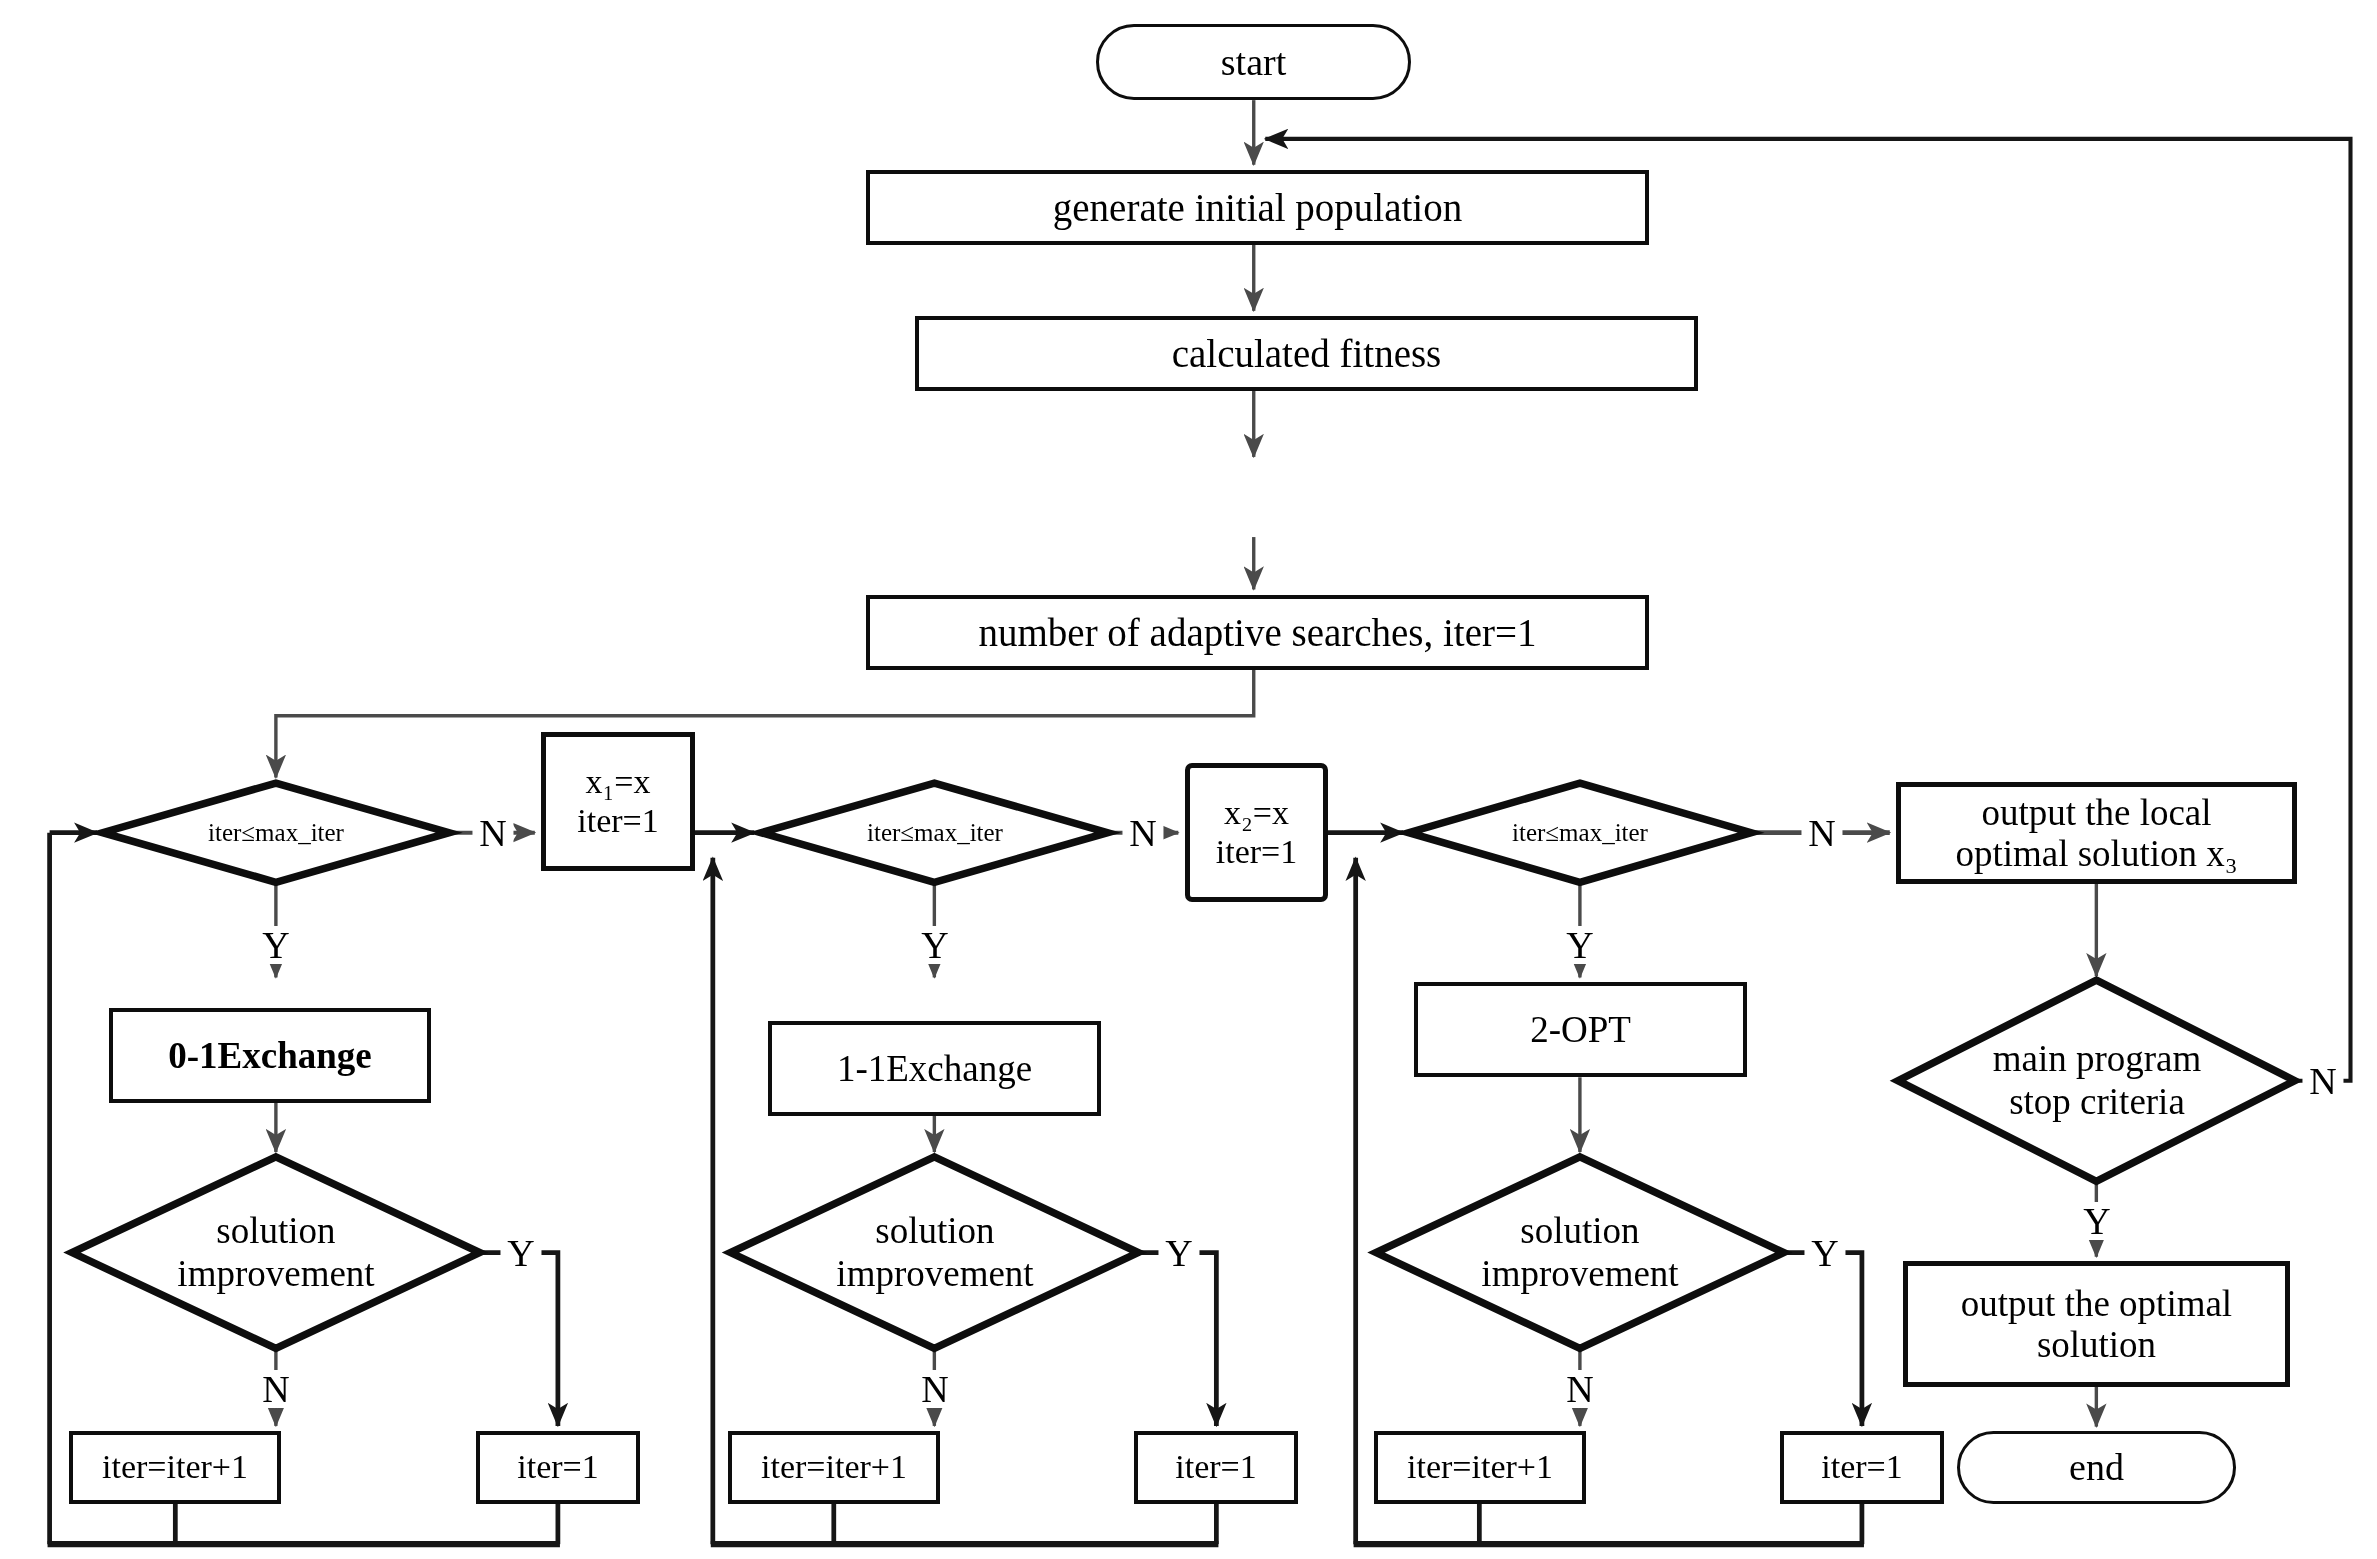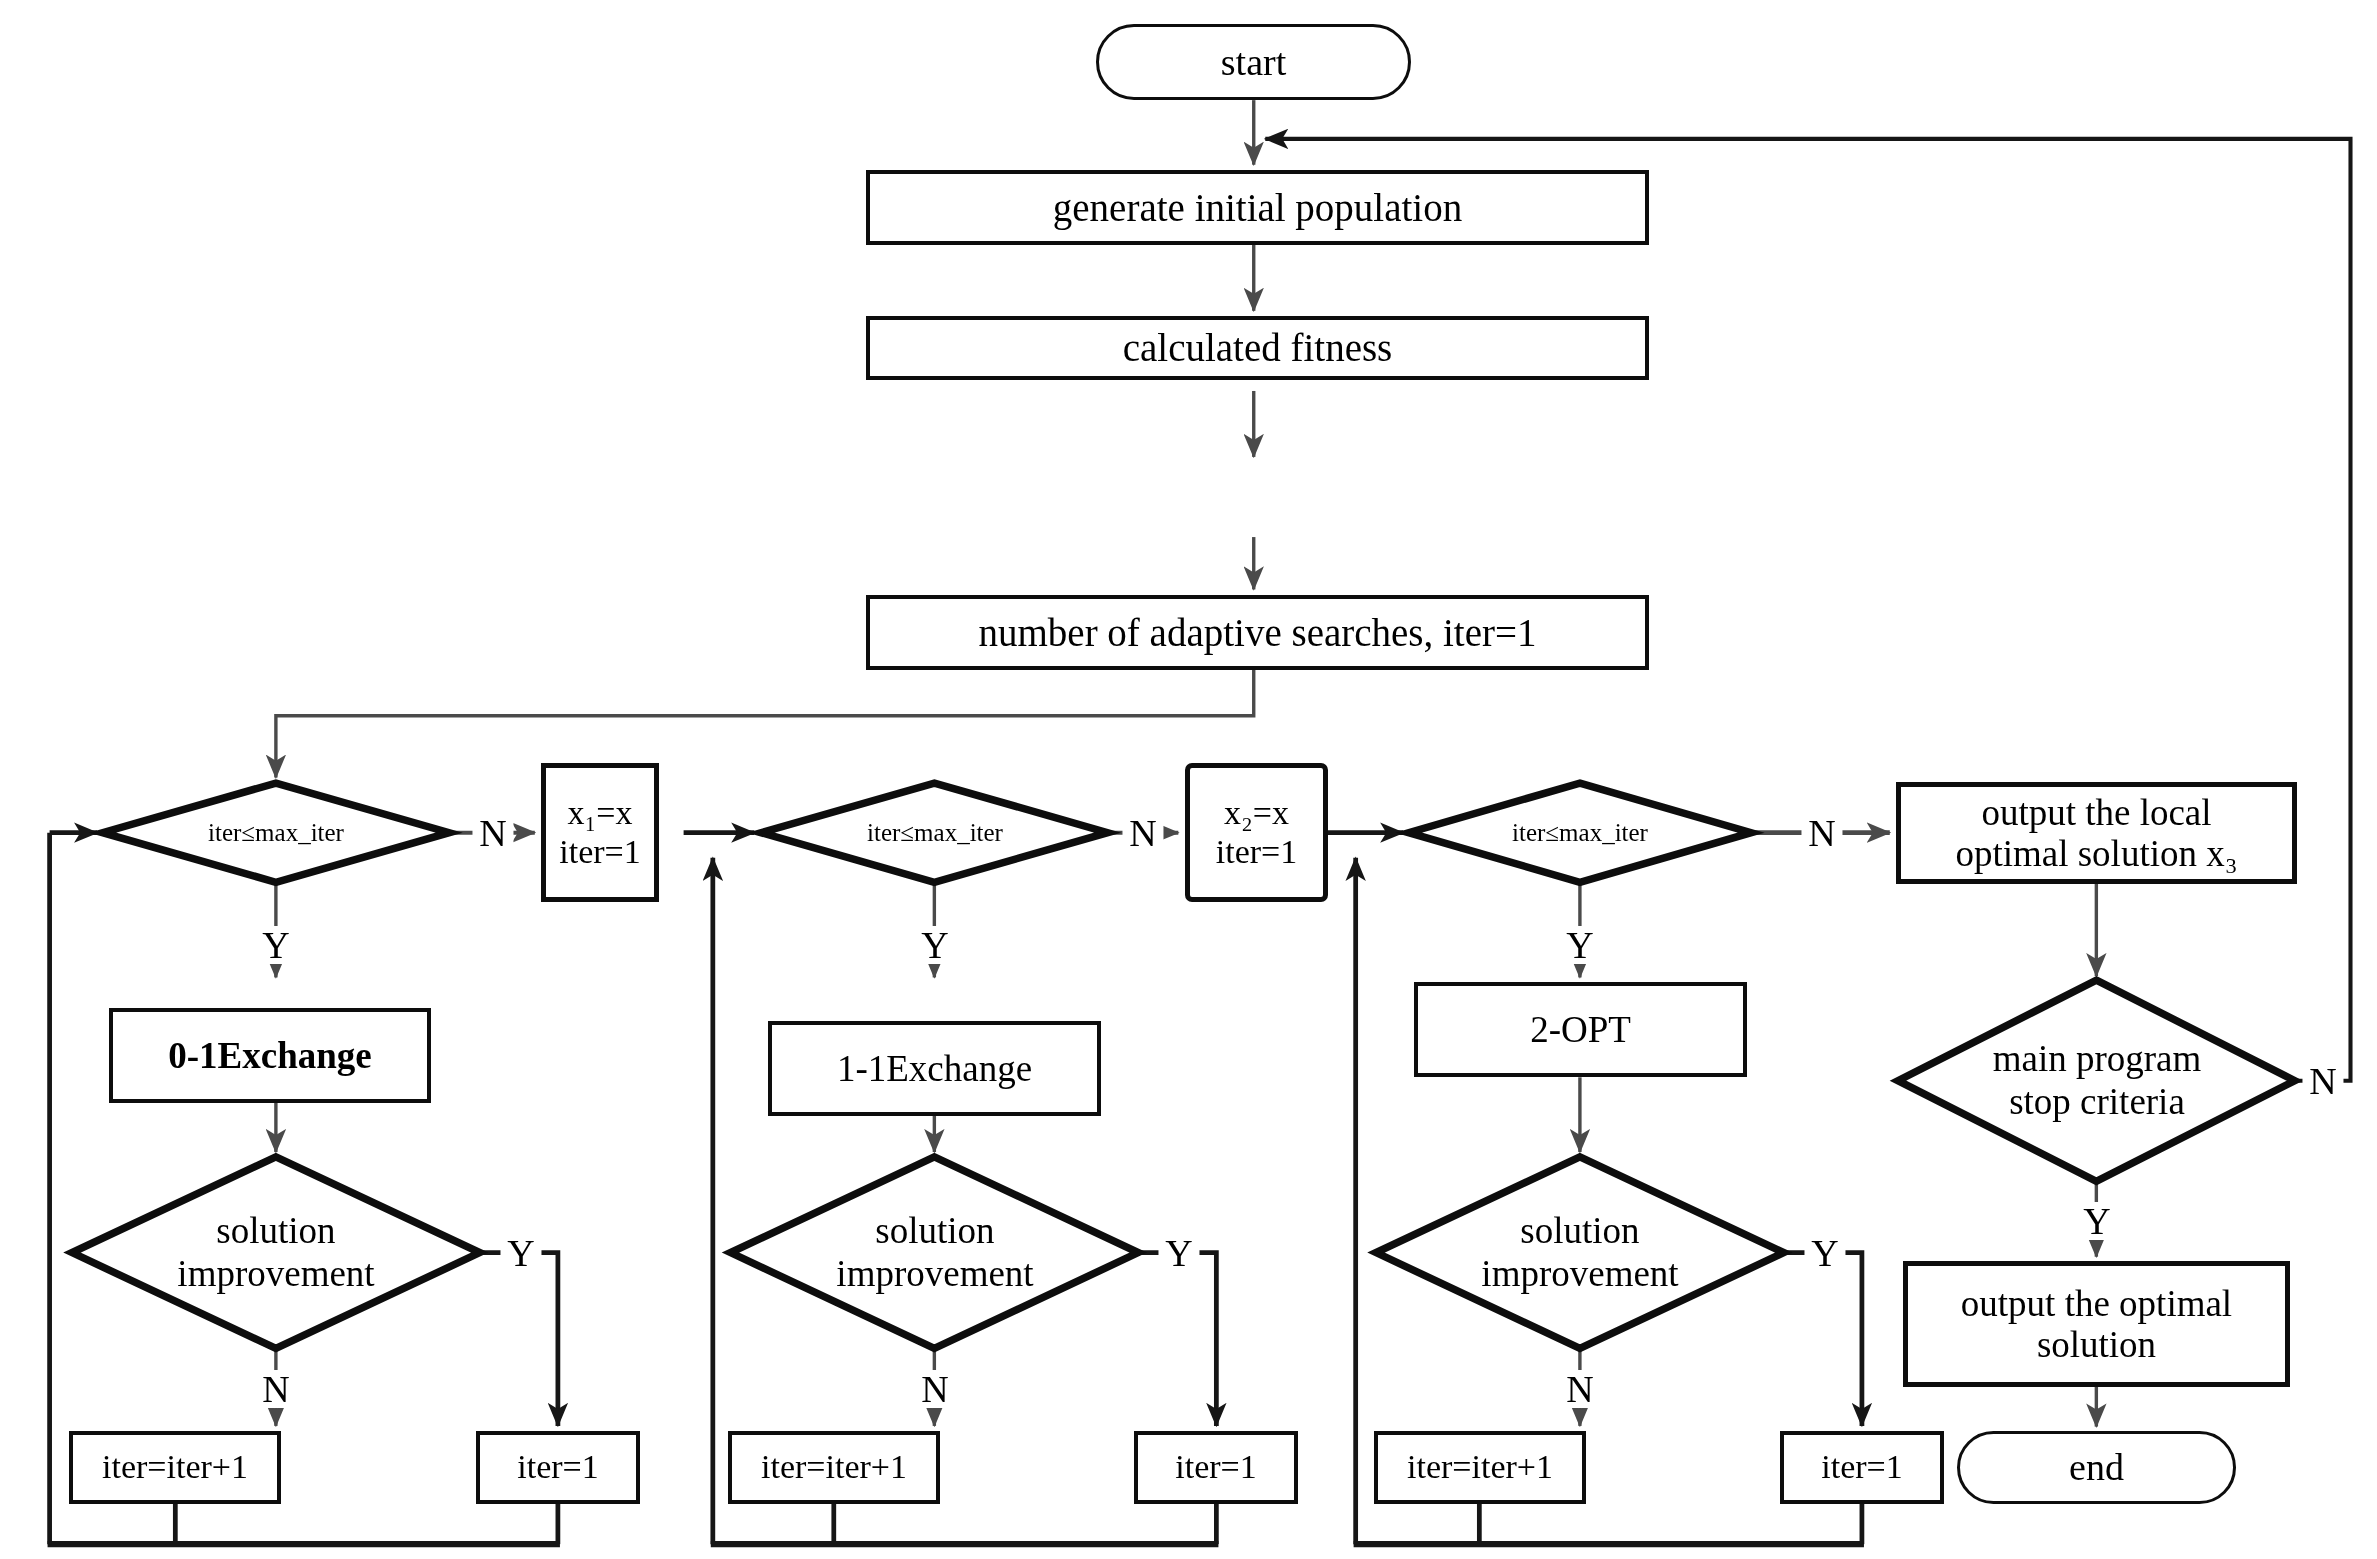--- a/index.html
+++ b/index.html
@@ -124,30 +124,30 @@
   </svg>
 
   <div class="node rounded f56" style="left:1096px;top:24px;width:315px;height:76px;">
     <span>start</span>
   </div>
 
   <div class="node f58" style="left:866px;top:170px;width:783px;height:75px;justify-content:center;">
     <span>generate initial population</span>
   </div>
 
-  <div class="node f58" style="left:866px;top:316px;width:783px;height:64px;">
+  <div class="node f58" style="left:915px;top:316px;width:783px;height:75px;">
     <span>calculated fitness</span>
   </div>
 
 
   <div class="node f58" style="left:866px;top:595px;width:783px;height:75px;">
     <span>number of adaptive searches, iter=1</span>
   </div>
 
-  <div class="node f50" style="left:541px;top:763px;width:118px;height:139px;border-width:5.4px;">
+  <div class="node f50" style="left:541px;top:732px;width:154px;height:139px;border-width:5.4px;">
     <span>x₁=x</span>
     <span>iter=1</span>
   </div>
 
   <div class="node f50" style="left:1185px;top:763px;width:143px;height:139px;border-width:5.4px;border-radius:7px;">
     <span>x₂=x</span>
     <span>iter=1</span>
   </div>
 
   <div class="node f54" style="left:1896px;top:782px;width:401px;height:102px;border-width:5.4px;">

